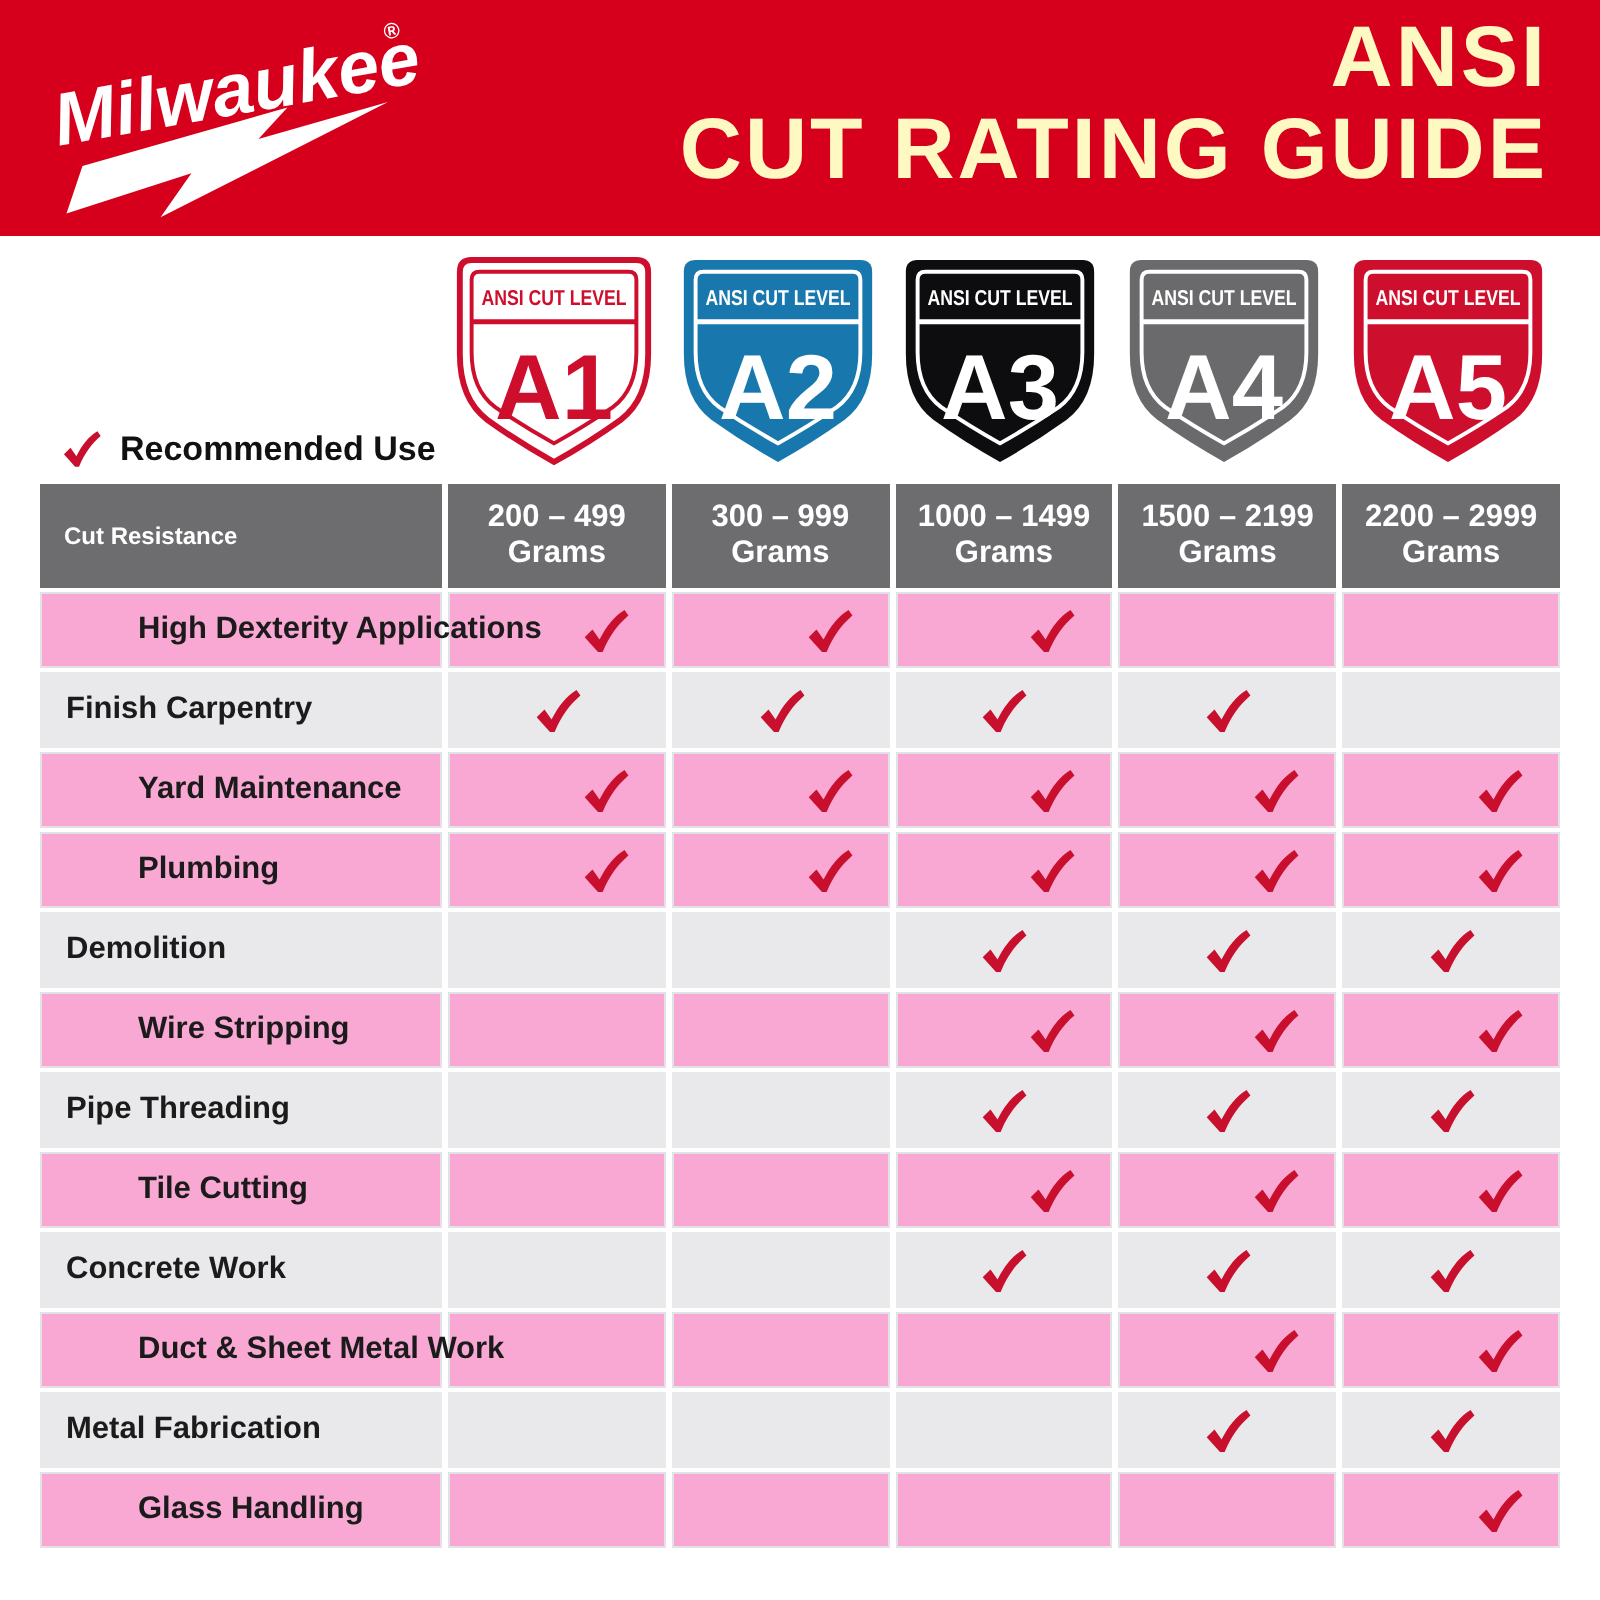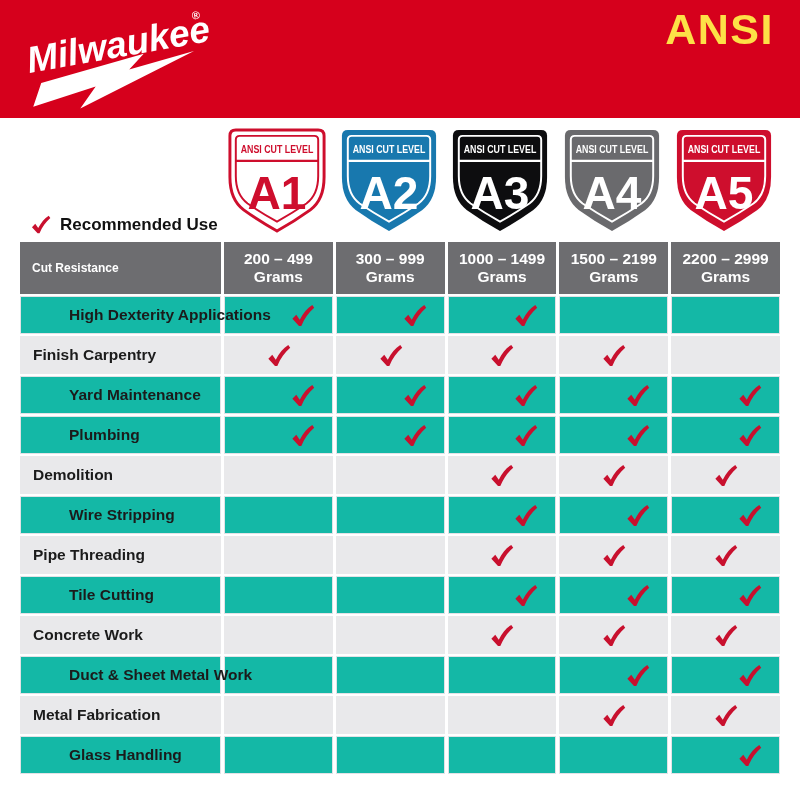--- a/index.html
+++ b/index.html
@@ -2,59 +2,60 @@
 <html style="--banner-red: #d6001c; --shield-red: #ce0e2d; --shield-blue: #1878ae; --shield-black: #0d0d0f; --shield-gray: #6a6a6d; --header-gray: #6d6d70; --row-alt: #e9e9eb; --check-red: #c8102e;"><head>
 <meta charset="utf-8">
 <style>
   html,body{margin:0;padding:0;background:#ffffff;}
   body{width:800px;height:800px;font-family:"Liberation Sans","DejaVu Sans",sans-serif;}
   .page{width:800px;height:800px;overflow:hidden;position:relative;background:#fff;}
 
   
   .banner{height:118px;background:var(--banner-red,#d6001c);position:relative;}
   .logo{position:absolute;left:14px;top:2px;width:205px;height:112px;}
-  .title{position:absolute;right:26px;top:6px;text-align:right;color:#fde047;font-weight:700;letter-spacing:1.5px;}
+  .title{position:absolute;right:26px;top:6px;text-align:right;color:#fef9c3;font-weight:700;letter-spacing:1.5px;}
   .title-line{font-size:43px;line-height:46px;white-space:nowrap;}
 
   
   .mid{height:122px;position:relative;}
   .shields{position:absolute;left:221px;top:8px;width:559px;display:flex;}
   .shield-cell{width:20%;display:flex;justify-content:center;}
   .shield-svg{width:102px;height:108px;display:block;}
   .legend{position:absolute;left:30px;bottom:5px;display:flex;align-items:center;gap:9px;}
   .legend-label{font-size:17px;font-weight:700;color:#111;}
 
   
   table.guide{border-collapse:separate;border-spacing:3px 2px;margin-left:17px;width:766px;table-layout:fixed;}
   th{background:var(--header-gray,#6d6d70);color:#fff;height:44px;vertical-align:middle;}
   th.corner{text-align:left;padding-left:12px;font-size:12px;font-weight:700;}
   th.gram{font-size:15.5px;font-weight:700;line-height:18px;text-align:center;padding:4px;}
   td{height:36px;vertical-align:middle;padding:0;}
   td.row-label{text-align:left;padding-left:12px;font-size:15.5px;font-weight:600;color:#1b1b1b;white-space:nowrap;}
   td.check-cell{text-align:center;}
-  tr.plain td{background:#14b8a6;border:1px solid #e2e2e6;padding-left:48px;}
+  tr.plain td{background:#f9a8d4;border:1px solid #e2e2e6;padding-left:48px;}
   tr.alt td{background:var(--row-alt,#e9e9eb);border:1px solid #e9e9eb;}
   .check-svg{width:25px;height:25px;display:inline-block;vertical-align:middle;}
   .legend .check-svg{width:21px;height:21px;}
 </style>
 </head>
 <body>
 
 <div class="page">
 
   <header class="banner">
     <svg class="logo" viewBox="0 0 205 112">
       <g transform="rotate(-10 100 56)" fill="#ffffff">
         <text x="14" y="56" font-size="37" font-weight="bold" font-style="italic" font-family="Liberation Sans, DejaVu Sans, sans-serif">Milwaukee</text>
         <text x="184" y="32" font-size="11" font-weight="bold" font-family="Liberation Sans, DejaVu Sans, sans-serif">®</text>
         <path d="M24,68 L130,57 L113,70 L180,63 L58,100 L77,81 L12,90 Z"></path>
       </g>
     </svg>
     <div class="title">
       <div class="title-line">ANSI</div>
+      <div class="title-line">CUT RATING GUIDE</div>
     </div>
   </header>
 
   <section class="mid">
     <div id="shields" class="shields">
         <div class="shield-cell">
           <svg viewBox="0 0 104 110" class="shield-svg">
             <path d="M10,4 H94 Q100,4 100,10 V52 Q100,75 86,85.5 Q70,97 52,107 Q34,97 18,85.5 Q4,75 4,52 V10 Q4,4 10,4 Z" fill="#ffffff" stroke="#ce0e2d" stroke-width="3"></path>
             <path d="M14,10 H90 Q94,10 94,14 V51 Q94,70 82,79 Q68,88.5 52,97.5 Q36,88.5 22,79 Q10,70 10,51 V14 Q10,10 14,10 Z" fill="none" stroke="#ce0e2d" stroke-width="2"></path>
             <text x="52" y="27" text-anchor="middle" font-size="11" font-weight="bold" fill="#ce0e2d" textLength="74" lengthAdjust="spacingAndGlyphs" font-family="Liberation Sans, DejaVu Sans, sans-serif">ANSI CUT LEVEL</text>

